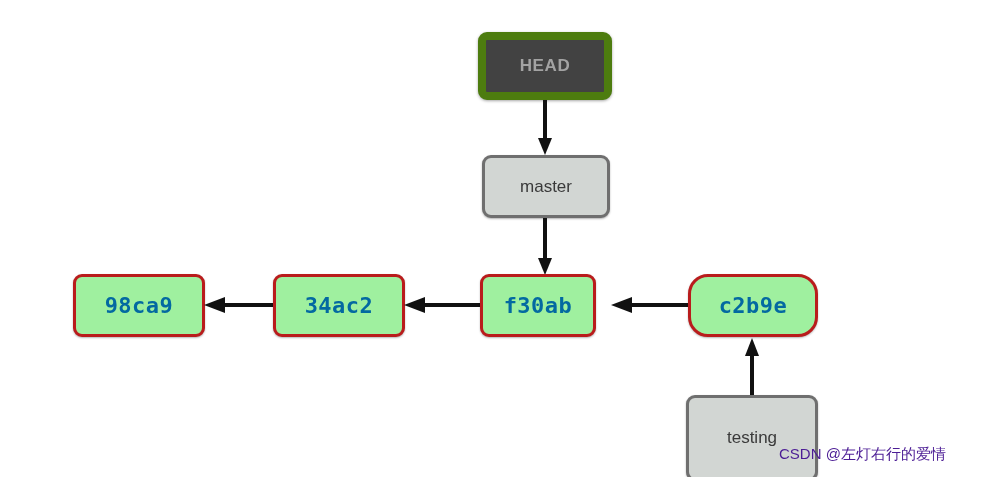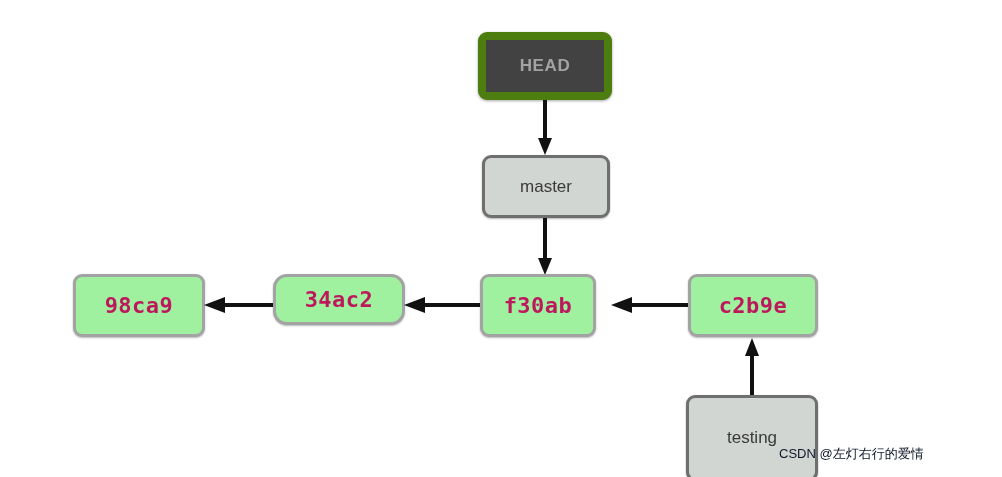--- a/index.html
+++ b/index.html
@@ -19,22 +19,22 @@
     position: absolute;
     box-sizing: border-box;
     display: flex;
     align-items: center;
     justify-content: center;
     border-radius: 9px;
     user-select: none;
   }
   .node-commit {
     background: #9ff09f;
-    border: 3px solid #a3a3a3;
-    color: #be185d;
+    border: 3px solid #b91c1c;
+    color: #0369a1;
     font-family: "DejaVu Sans Mono", "Liberation Mono", monospace;
     font-size: 22px;
     font-weight: 700;
     letter-spacing: 0.5px;
     box-shadow: 0 1px 2px rgba(0,0,0,0.28);
   }
   .node-ref {
     background: #d2d6d3;
     border: 3px solid #6f6f6f;
     color: #3a3a3a;
@@ -53,22 +53,22 @@
   }
   .arrow {
     position: absolute;
   }
   .arrow svg {
     display: block;
     overflow: visible;
   }
   .watermark {
     position: absolute;
-    color: #0f172a;
-    font-size: 13px;
+    color: #4c1d95;
+    font-size: 15px;
     white-space: nowrap;
     user-select: none;
   }
 </style>
 </head>
 <body>
 
 <div id="canvas">
 
   <div class="node node-head" style="left:478px; top:32px; width:134px; height:68px;">
@@ -97,21 +97,21 @@
     <span>98ca9</span>
   </div>
 
   <div class="arrow" style="left:203px; top:297px; width:72px; height:16px;">
     <svg width="72" height="16" viewBox="0 0 72 16">
       <line x1="72" y1="8" x2="22" y2="8" stroke="#111111" stroke-width="4"></line>
       <polygon points="1,8 22,0 22,16" fill="#111111"></polygon>
     </svg>
   </div>
 
-  <div class="node node-commit" style="left:273px; top:274px; width:132px; height:51px;border-radius:14px;">
+  <div class="node node-commit" style="left:273px; top:274px; width:132px; height:63px;">
     <span>34ac2</span>
   </div>
 
   <div class="arrow" style="left:403px; top:297px; width:79px; height:16px;">
     <svg width="79" height="16" viewBox="0 0 79 16">
       <line x1="79" y1="8" x2="22" y2="8" stroke="#111111" stroke-width="4"></line>
       <polygon points="1,8 22,0 22,16" fill="#111111"></polygon>
     </svg>
   </div>
 
@@ -119,21 +119,21 @@
     <span>f30ab</span>
   </div>
 
   <div class="arrow" style="left:610px; top:297px; width:80px; height:16px;">
     <svg width="80" height="16" viewBox="0 0 80 16">
       <line x1="80" y1="8" x2="22" y2="8" stroke="#111111" stroke-width="4"></line>
       <polygon points="1,8 22,0 22,16" fill="#111111"></polygon>
     </svg>
   </div>
 
-  <div class="node node-commit" style="left:688px; top:274px; width:130px; height:63px;">
+  <div class="node node-commit" style="left:688px; top:274px; width:130px; height:63px;border-radius:20px;">
     <span>c2b9e</span>
   </div>
 
   <div class="arrow" style="left:744px; top:337px; width:16px; height:60px;">
     <svg width="16" height="60" viewBox="0 0 16 60">
       <line x1="8" y1="60" x2="8" y2="16" stroke="#111111" stroke-width="4"></line>
       <polygon points="8,1 1,19 15,19" fill="#111111"></polygon>
     </svg>
   </div>
 

